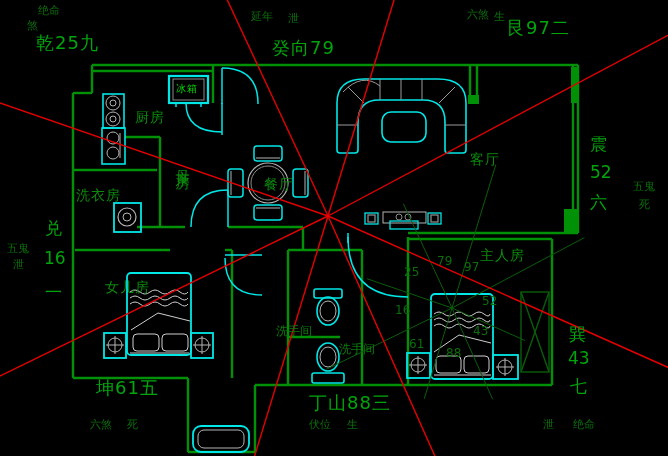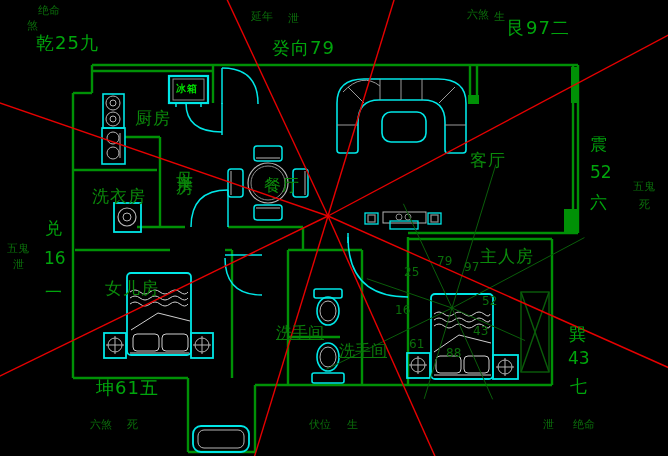--- a/index.html
+++ b/index.html
@@ -3,23 +3,23 @@
 <meta charset="utf-8">
 <style>
   html,body{margin:0;padding:0;background:#000;}
   #stage{position:relative;width:668px;height:456px;background:#000;overflow:hidden;
          font-family:"DejaVu Sans",sans-serif;}
   #plan{position:absolute;left:0;top:0;}
   .lbl{position:absolute;white-space:nowrap;line-height:1;}
   .sm{font-size:11px;color:#0b6e0b;}
   .mt{font-size:18px;color:#00a50c;letter-spacing:1px;}
   .mtv{font-size:17px;color:#00a50c;}
-  .rm{font-size:17px;color:#0b8a0b;letter-spacing:1px;}
-  .rms{font-size:16px;color:#0b7c0b;text-decoration:underline;}
-  .fr{font-size:10px;color:#00e000;font-weight:bold;letter-spacing:1px;}
+  .rm{font-size:14px;color:#0b8a0b;letter-spacing:1px;}
+  .rms{font-size:12px;color:#0b7c0b;}
+  .fr{font-size:10px;color:#00e000;font-weight:normal;letter-spacing:1px;}
   .vert{writing-mode:vertical-rl;text-orientation:upright;letter-spacing:3px;}
 </style>
 </head>
 <body>
 
 <div id="stage">
 
   <svg id="plan" width="668" height="456" viewBox="0 0 668 456">
 
     <g stroke="#009106" stroke-width="2.4" fill="none">
@@ -277,32 +277,33 @@
   <div class="lbl mtv" style="left:590px;top:136px">震</div>
   <div class="lbl mtv" style="left:590px;top:164px">52</div>
   <div class="lbl mtv" style="left:590px;top:194px">六</div>
   <div class="lbl sm" style="left:633px;top:181px">五鬼</div>
   <div class="lbl sm" style="left:639px;top:199px">死</div>
 
   <div class="lbl mt" style="left:96px;top:379px">坤61五</div>
   <div class="lbl sm" style="left:90px;top:419px">六煞</div>
   <div class="lbl sm" style="left:127px;top:419px">死</div>
 
+  <div class="lbl mt" style="left:309px;top:394px">丁山88三</div>
   <div class="lbl sm" style="left:309px;top:419px">伏位</div>
   <div class="lbl sm" style="left:347px;top:419px">生</div>
 
   <div class="lbl mtv" style="left:569px;top:326px">巽</div>
   <div class="lbl mtv" style="left:568px;top:350px">43</div>
   <div class="lbl mtv" style="left:570px;top:378px">七</div>
   <div class="lbl sm" style="left:543px;top:419px">泄</div>
   <div class="lbl sm" style="left:573px;top:419px">绝命</div>
 
   <div class="lbl fr" style="left:176px;top:84px">冰箱</div>
   <div class="lbl rm" style="left:135px;top:110px">厨房</div>
-  <div class="lbl rm" style="left:92px;top:188px">洗衣房</div>
+  <div class="lbl rm" style="left:76px;top:188px">洗衣房</div>
   <div class="lbl rm vert" style="left:176px;top:158px">母亲房</div>
   <div class="lbl rm" style="left:264px;top:177px">餐厅</div>
   <div class="lbl rm" style="left:470px;top:152px">客厅</div>
   <div class="lbl rm" style="left:105px;top:280px">女儿房</div>
   <div class="lbl rm" style="left:480px;top:248px">主人房</div>
   <div class="lbl rms" style="left:276px;top:325px">洗手间</div>
   <div class="lbl rms" style="left:339px;top:343px">洗手间</div>
 
 </div>
 

